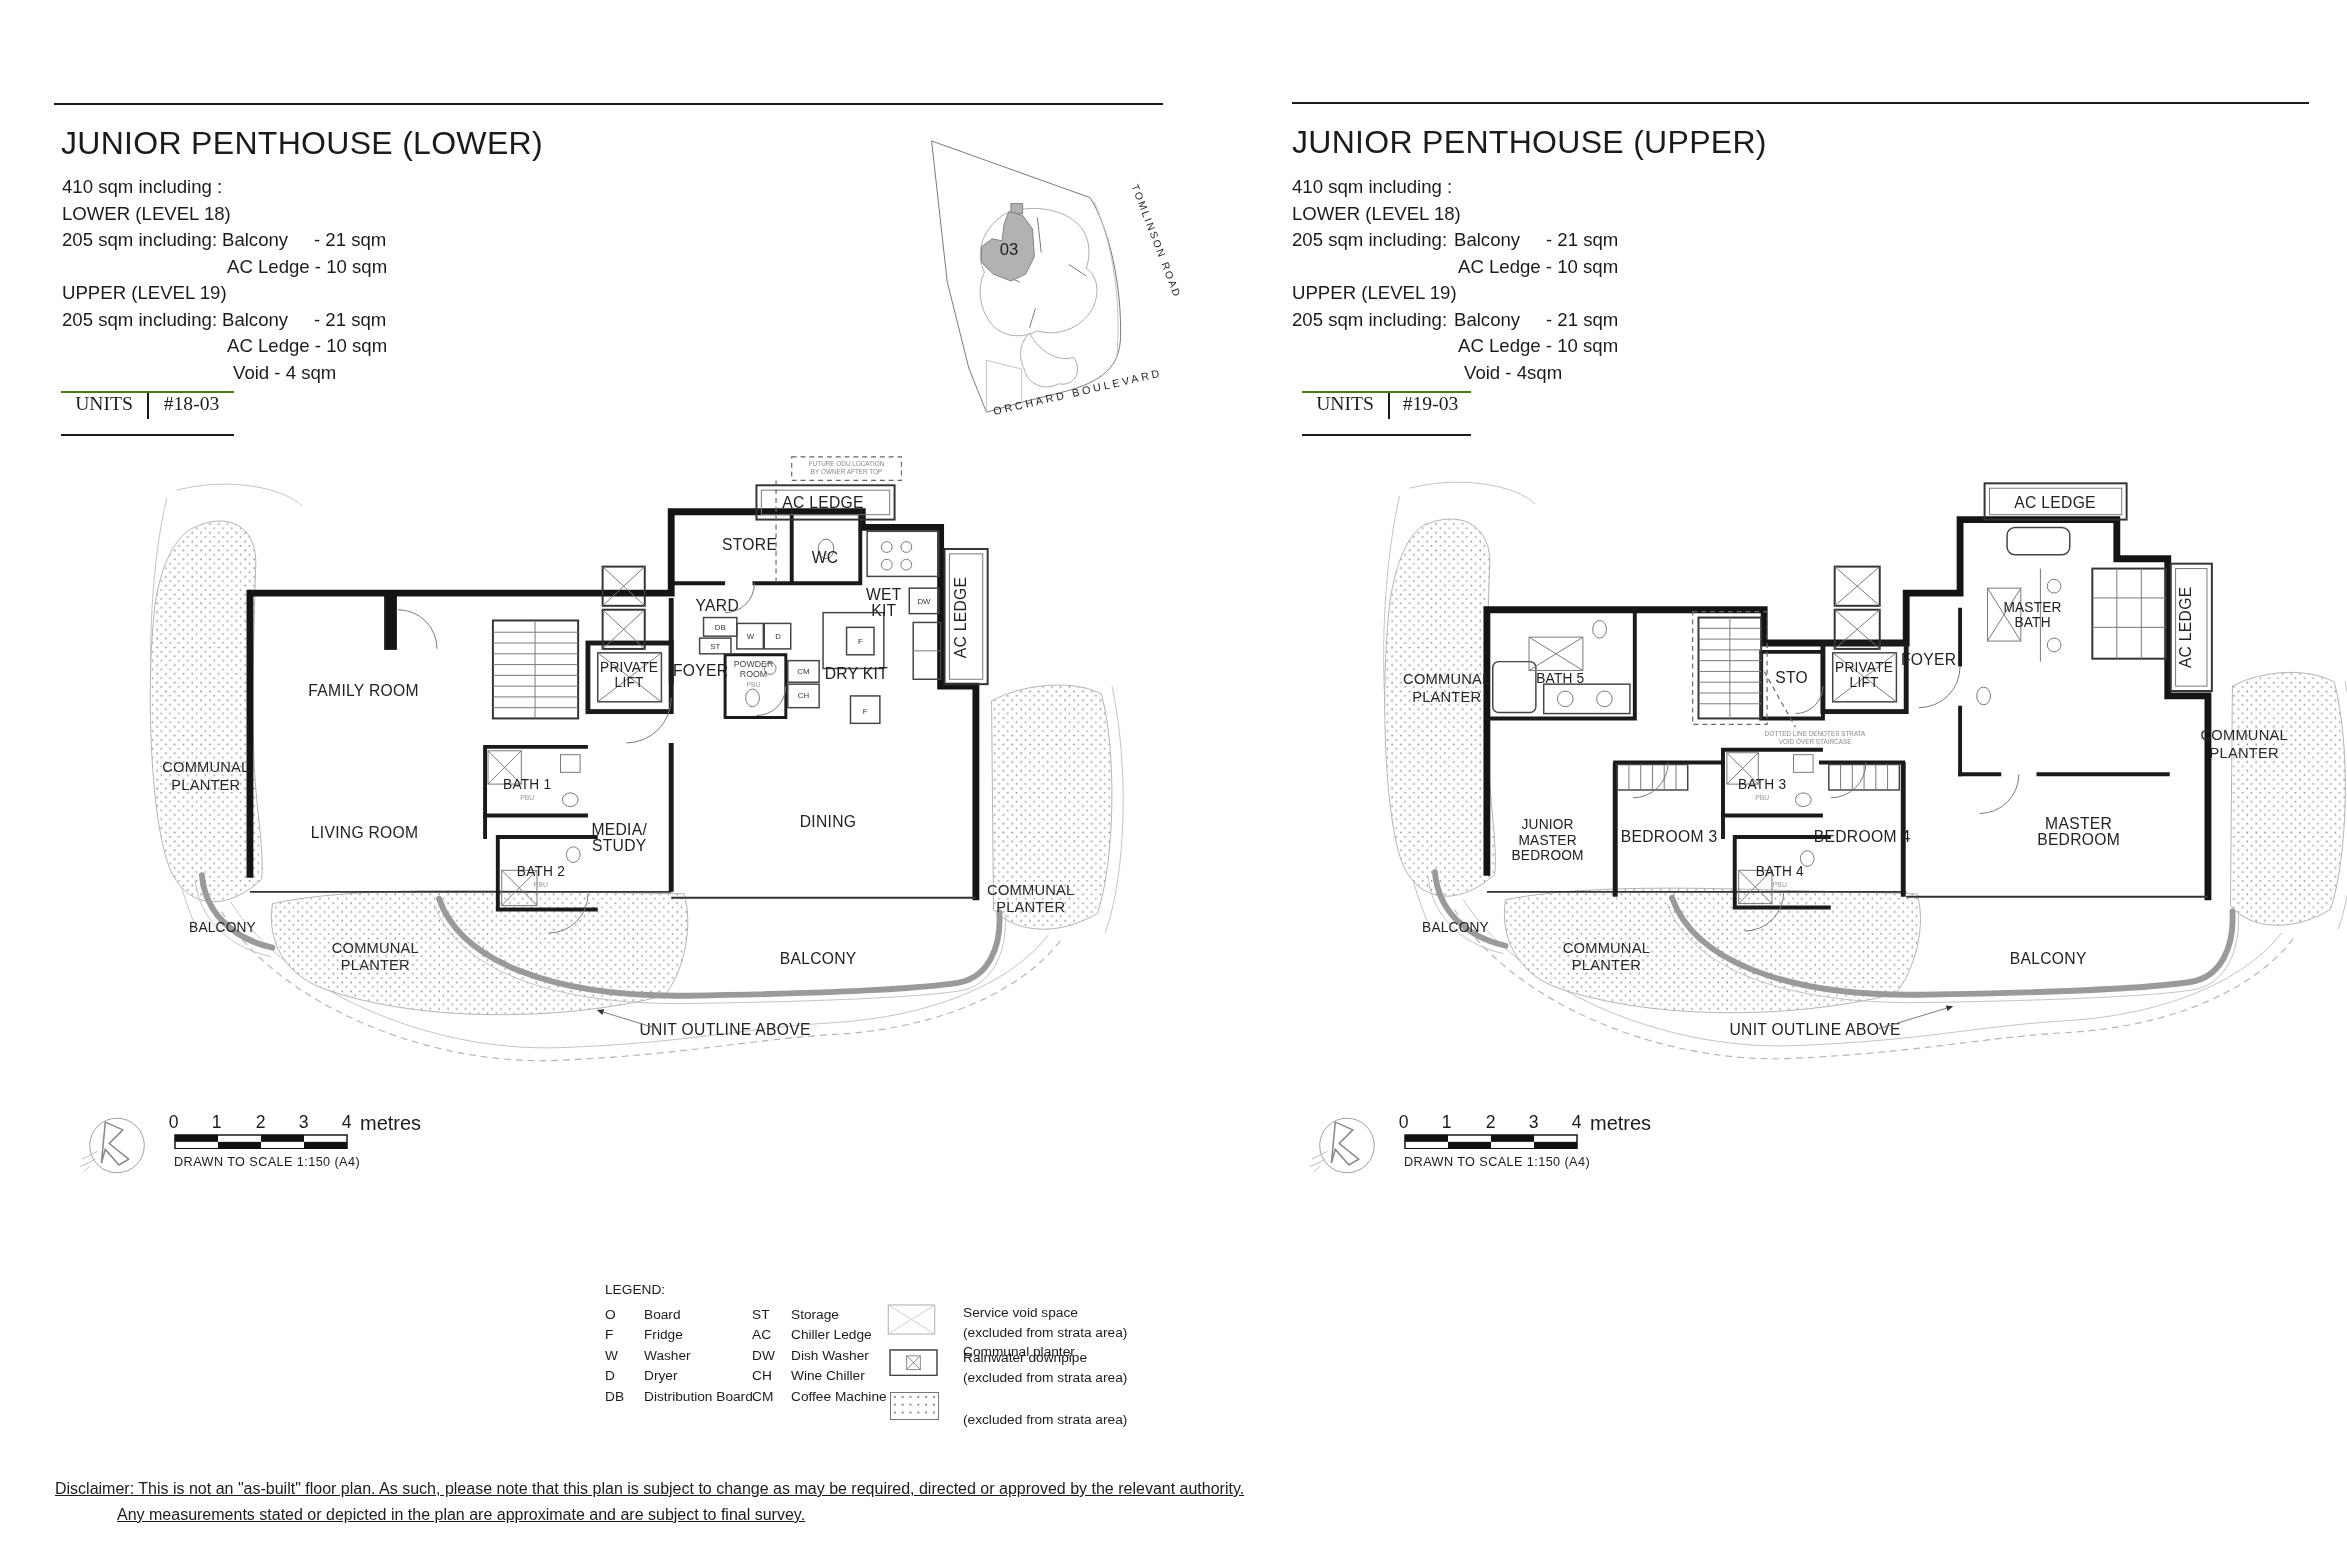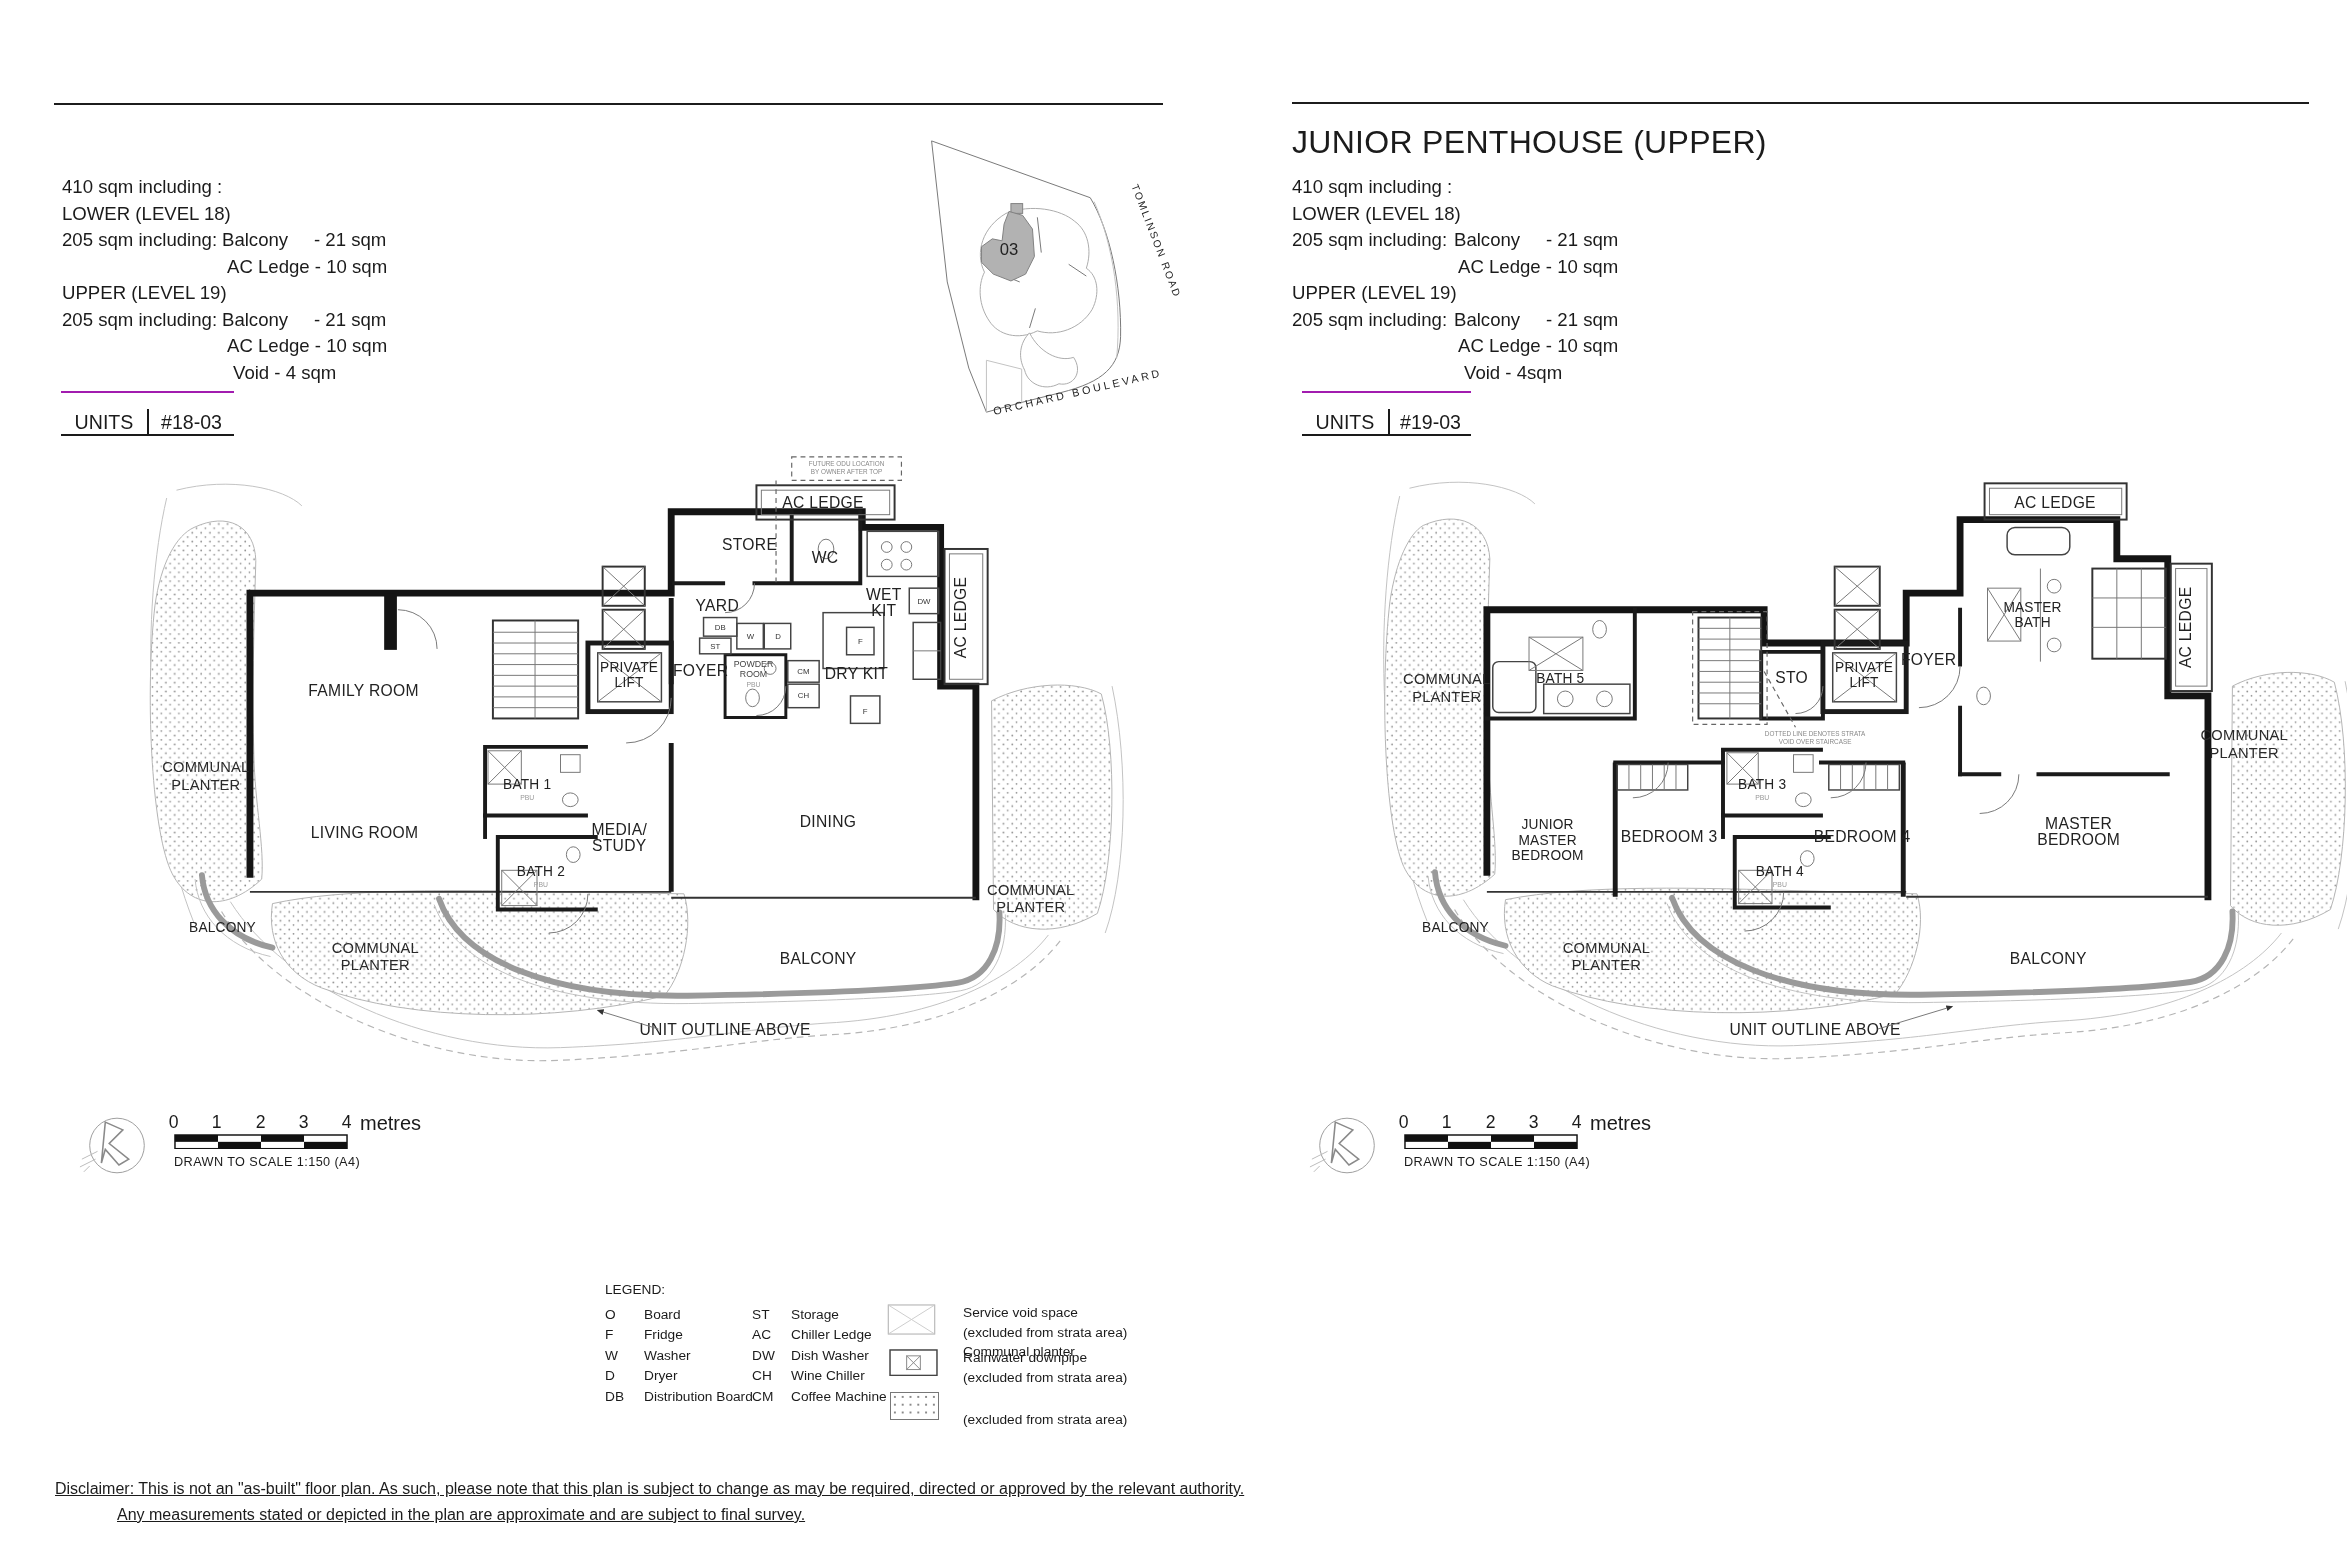--- a/index.html
+++ b/index.html
@@ -3,21 +3,21 @@
 <meta charset="utf-8">
 <style>
   html,body{margin:0;padding:0;background:#fff;}
   body{font-family:"Liberation Sans","DejaVu Sans",sans-serif;color:#1b1b1b;}
   #page{position:relative;width:2347px;height:1565px;background:#ffffff;overflow:hidden;}
   .abs{position:absolute;}
   .pagetitle{font-size:34px;letter-spacing:0.5px;white-space:nowrap;}
   .paneltitle{font-size:32px;letter-spacing:0.3px;white-space:nowrap;}
   .rule{background:#1c1c1c;height:2px;}
   .desc{font-size:18.6px;white-space:pre;line-height:21.6px;}
-  .unitsbox{border-top:2px solid #a21caf;border-bottom:2px solid #1a1a1a;height:41px;display:flex;align-items:flex-end;}
+  .unitsbox{border-top:2px solid #4d7c0f;border-bottom:2px solid #1a1a1a;height:41px;display:flex;align-items:flex-start;font-family:Liberation Serif, serif;}
   .unitsbox .ul{width:86px;text-align:center;font-size:19.6px;}
   .unitsbox .bar{width:2px;height:25.5px;background:#1a1a1a;}
   .unitsbox .un{flex:1;text-align:center;font-size:19.6px;}
   .legend{font-size:13.7px;}
   .disc{font-size:16px;white-space:nowrap;text-decoration:underline;}
   .scalenum{font-size:17.6px;width:23.5px;text-align:center;}
   .scalemetres{font-size:20px;white-space:nowrap;}
   .scalenote{font-size:12.7px;letter-spacing:0.4px;white-space:nowrap;}
   .plbox{background-image:radial-gradient(#8a8a8a 1px,transparent 1.2px);background-size:7.8px 7.8px;border:1px solid #777;}
   svg text{font-family:"Liberation Sans","DejaVu Sans",sans-serif;fill:#222;}
@@ -42,20 +42,21 @@
 </style>
 </head>
 <body>
 
 <div id="page">
 
 
   <div class="abs rule" style="left:54px;top:103px;width:1109px;"></div>
   <div class="abs rule" style="left:1292px;top:102px;width:1017px;"></div>
 
+  <div class="abs paneltitle" style="left:61px;top:125px;">JUNIOR PENTHOUSE (LOWER)</div>
   <div class="abs desc" style="left:62px;top:176px;">410 sqm including :</div>
   <div class="abs desc" style="left:62px;top:203px;">LOWER (LEVEL 18)</div>
   <div class="abs desc" style="left:62px;top:229px;">205 sqm including:</div>
   <div class="abs desc" style="left:222px;top:229px;">Balcony     - 21 sqm</div>
   <div class="abs desc" style="left:227px;top:256px;">AC Ledge - 10 sqm</div>
   <div class="abs desc" style="left:62px;top:282px;">UPPER (LEVEL 19)</div>
   <div class="abs desc" style="left:62px;top:309px;">205 sqm including:</div>
   <div class="abs desc" style="left:222px;top:309px;">Balcony     - 21 sqm</div>
   <div class="abs desc" style="left:227px;top:335px;">AC Ledge - 10 sqm</div>
   <div class="abs desc" style="left:233px;top:362px;">Void - 4 sqm</div>

